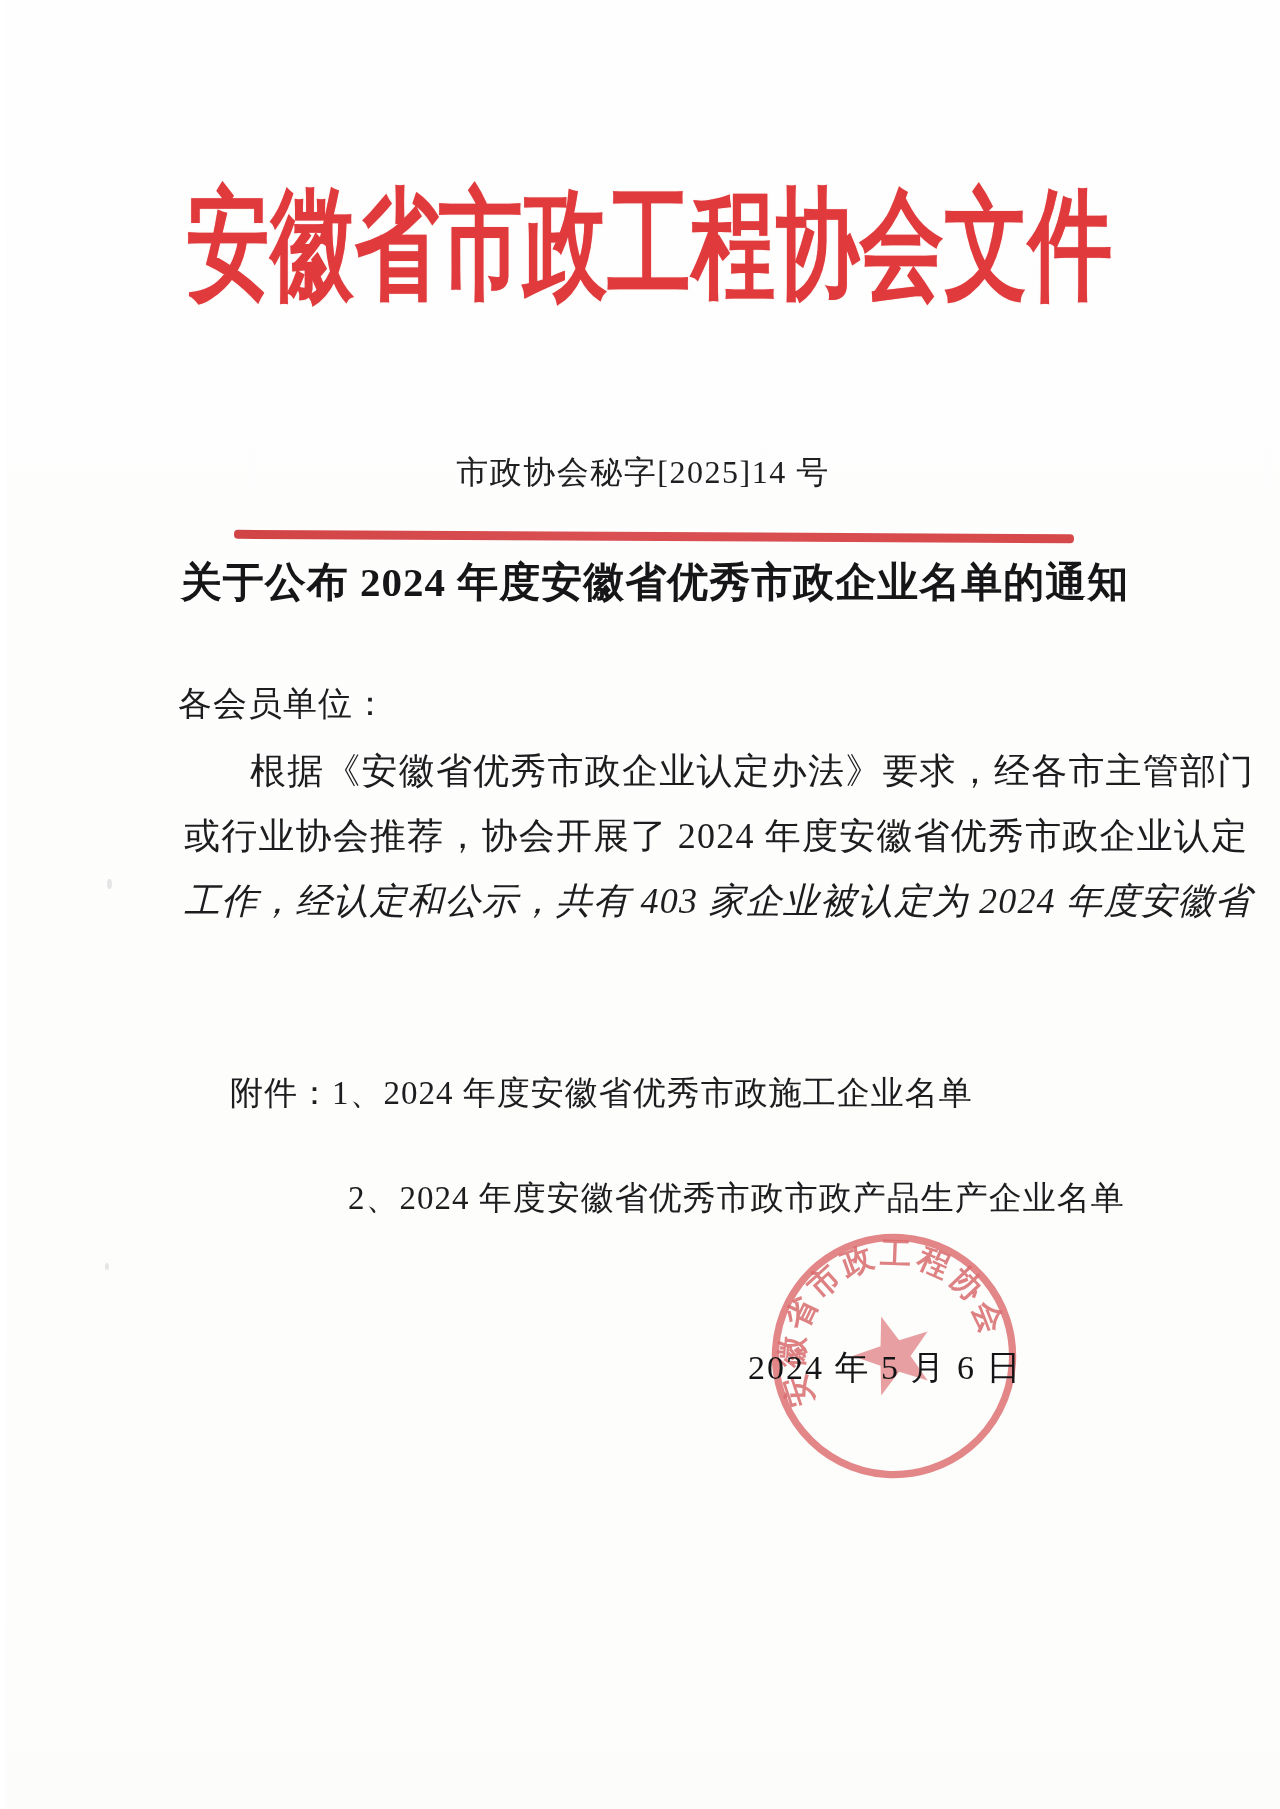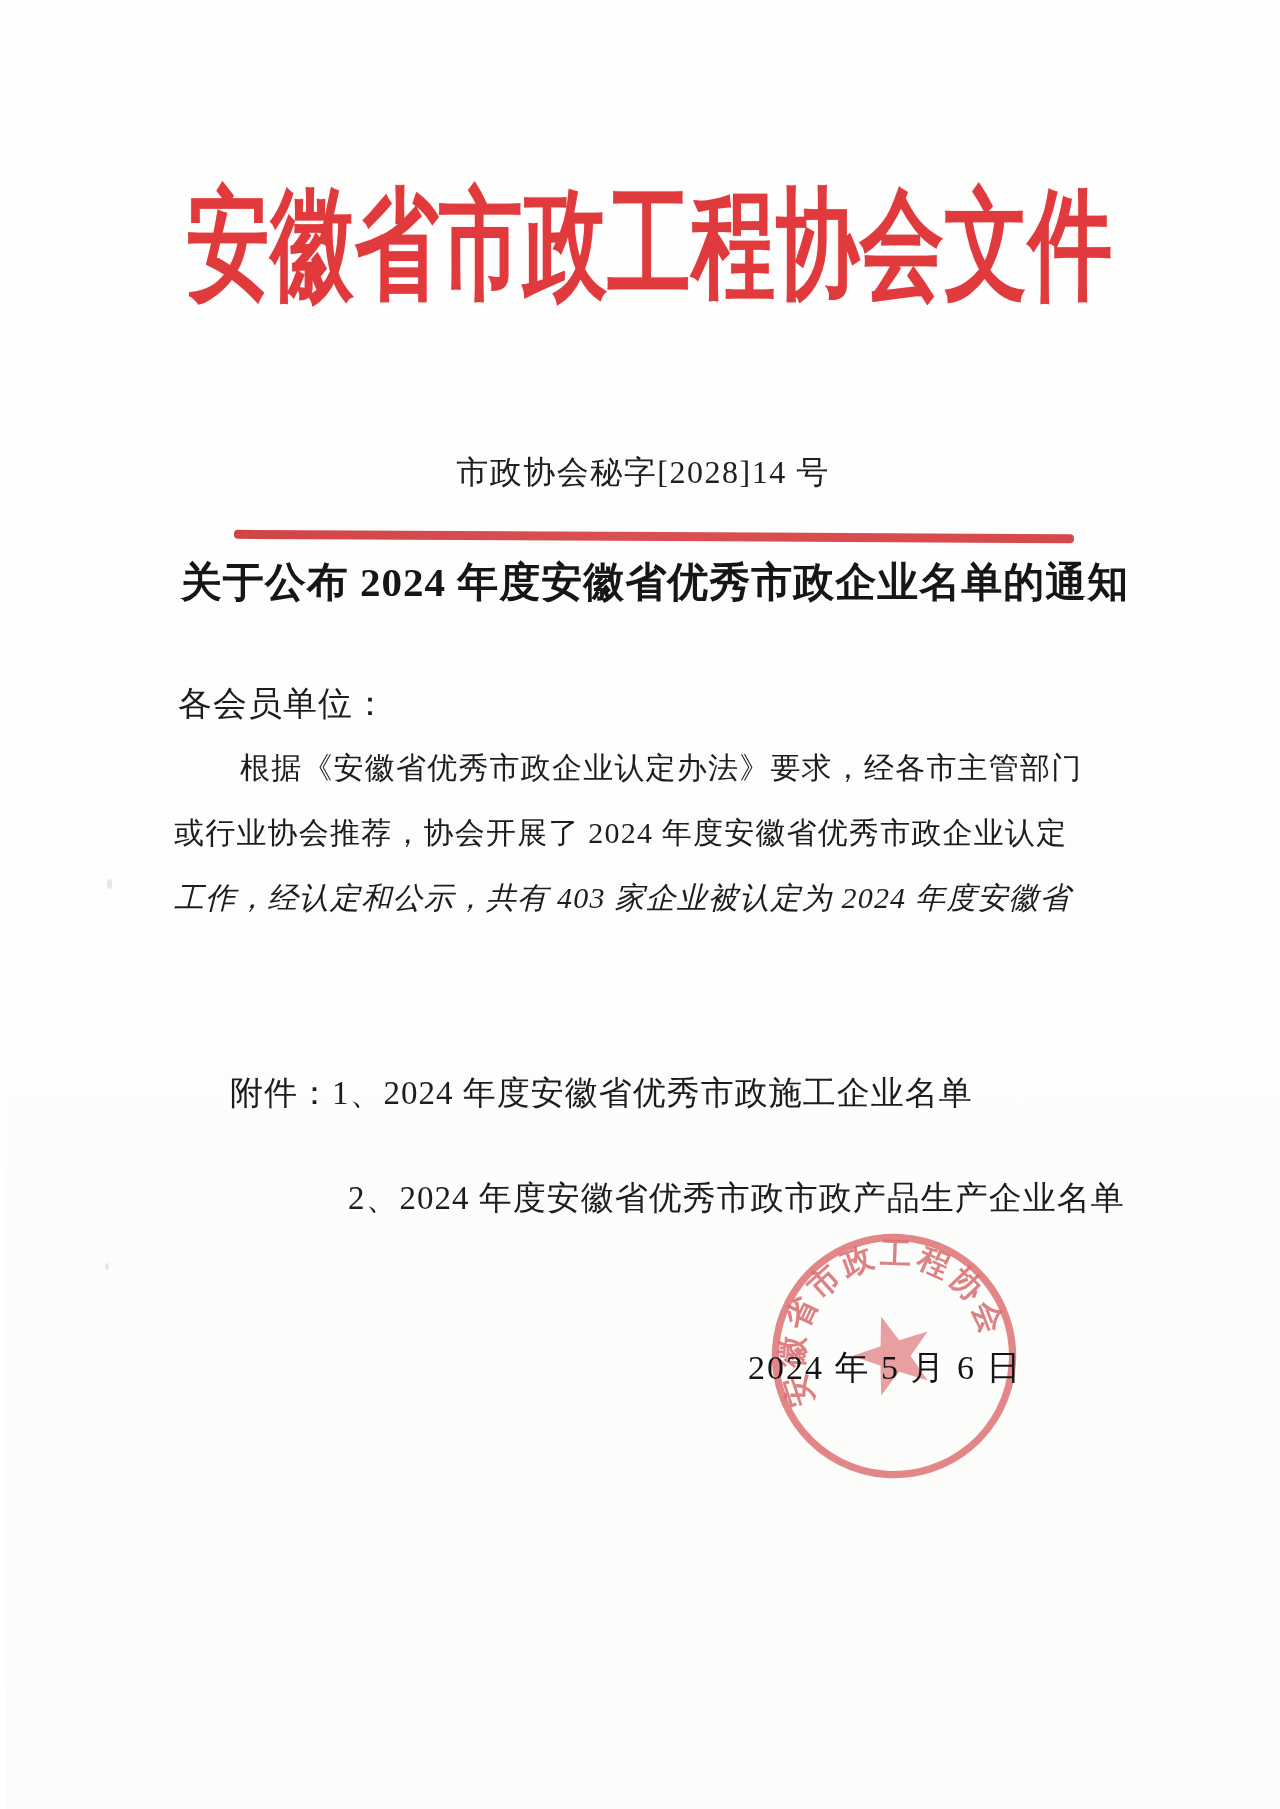--- a/index.html
+++ b/index.html
@@ -85,23 +85,23 @@
     position: absolute;
     top: 682px;
     left: 172px;
     font-size: 34px;
     color: #1d1d1f;
     letter-spacing: 1px;
     line-height: 1.3;
   }
   .body-line {
     position: absolute;
-    left: 168px;
+    left: 178px;
     width: 960px;
-    font-size: 30px;
+    font-size: 36px;
     color: #1d1d1f;
     letter-spacing: 1.2px;
     line-height: 1.3;
     white-space: nowrap;
   }
   .body-line.l0 { top: 748px; text-indent: 66px; }
   .body-line.l1 { top: 813px; }
   .body-line.l2 { top: 878px; font-style: italic; }
   .body-line.l3 { top: 943px; }
 
@@ -146,21 +146,21 @@
 </style>
 </head>
 <body>
 
 <div class="sheet">
 
   <div class="org-header">
     <span class="stretch">安徽省市政工程协会文件</span>
   </div>
 
-  <div class="doc-number">市政协会秘字[2028]14 号</div>
+  <div class="doc-number">市政协会秘字[2025]14 号</div>
 
   <div class="red-rule"></div>
 
   <div class="notice-title">关于公布 2024 年度安徽省优秀市政企业名单的通知</div>
 
   <div class="salutation">各会员单位：</div>
 
   <div class="body-line l0">根据《安徽省优秀市政企业认定办法》要求，经各市主管部门</div>
   <div class="body-line l1">或行业协会推荐，协会开展了 2024 年度安徽省优秀市政企业认定</div>
   <div class="body-line l2">工作，经认定和公示，共有 403 家企业被认定为 2024 年度安徽省</div>

